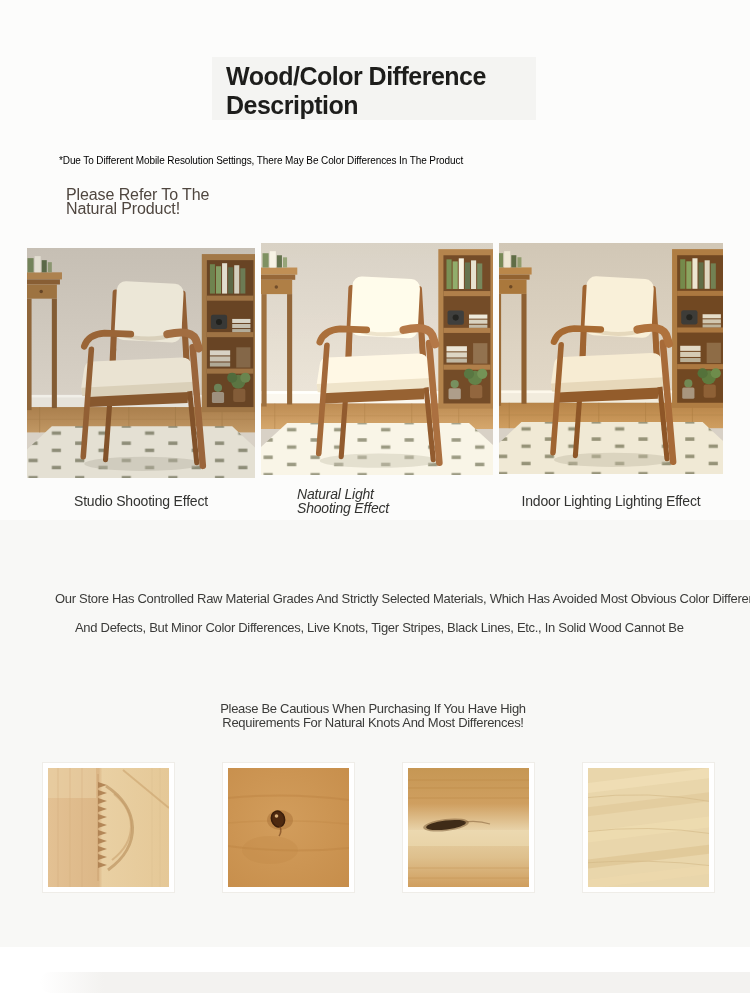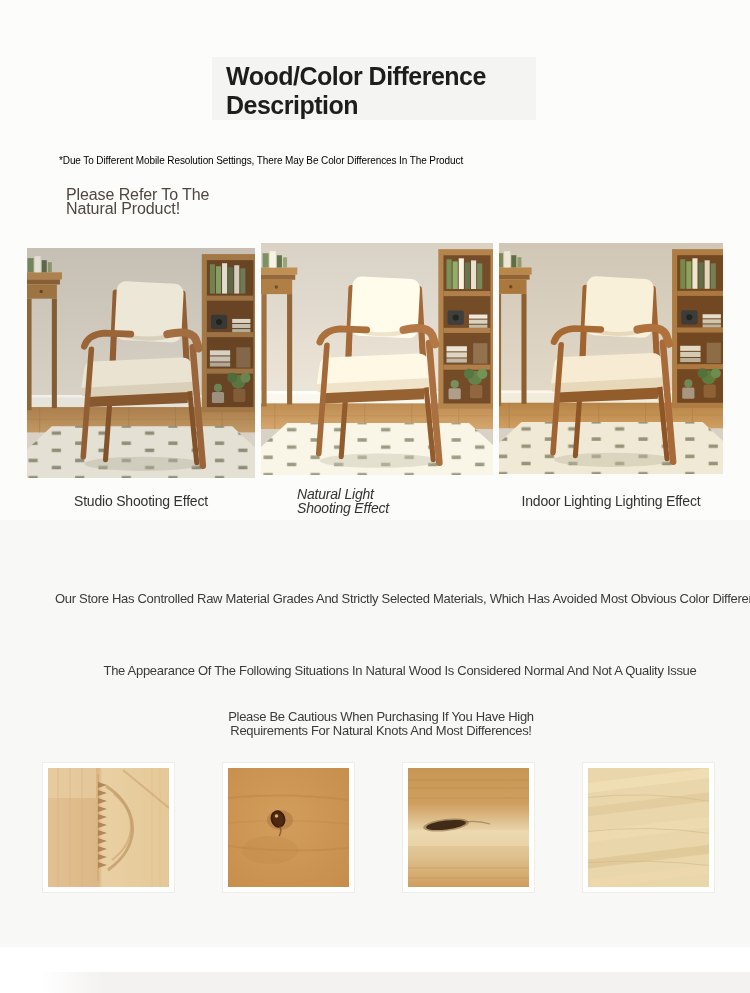--- a/index.html
+++ b/index.html
@@ -169,23 +169,23 @@
         <use href="#chairScene"></use>
       </svg>
   </div>
 
   <div class="cap cap-1">Studio Shooting Effect</div>
   <div class="cap cap-2">Natural Light Shooting Effect</div>
   <div class="cap cap-3">Indoor Lighting Lighting Effect</div>
 
   <p class="para p1" style="margin:0">Our Store Has Controlled Raw Material Grades And Strictly Selected Materials, Which Has Avoided Most Obvious Color Differences</p>
   <p class="para p2" style="margin:0">
+    <span>And Defects, But Minor Color Differences, Live Knots, Tiger Stripes, Black Lines, Etc., In Solid Wood Cannot Be</span>
   </p>
-  <p class="para p3" style="margin:0">The Appearance Of The Following Situations In Natural Wood Is Considered Normal And Not A Quality Issue</p>
-  <p class="para p4" style="margin:16px">
+  <p class="para p4" style="margin:8px">
     <span>Please Be Cautious When Purchasing If You Have High</span>
     <span>Requirements For Natural Knots And Most Differences!</span>
   </p>
 
   <div class="wood wood-1">
     <svg viewBox="0 0 121 119" preserveAspectRatio="none">
       <defs>
         <linearGradient id="s1g" x1="0" y1="0" x2="1" y2="0">
           <stop offset="0" stop-color="#e3c193"></stop>
             <stop offset="0.42" stop-color="#dcb787"></stop>

